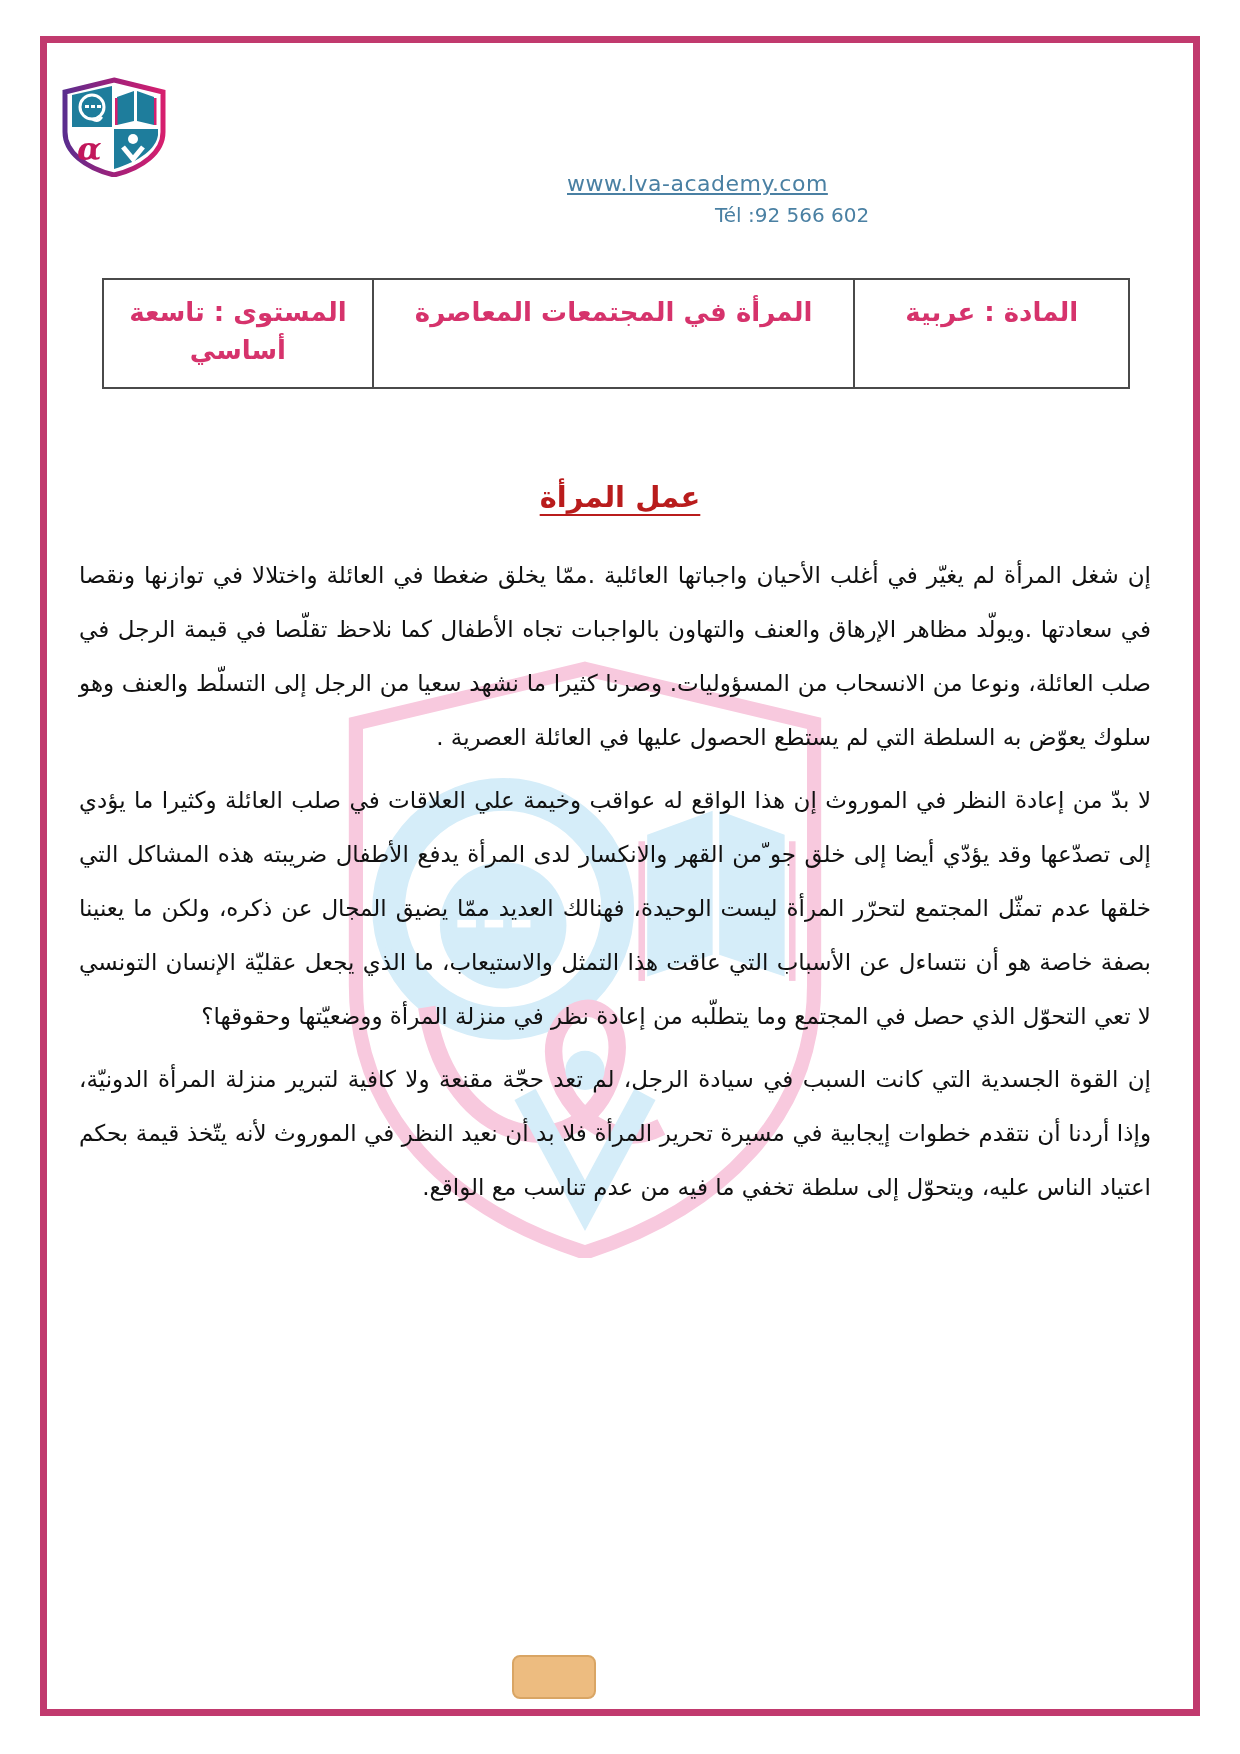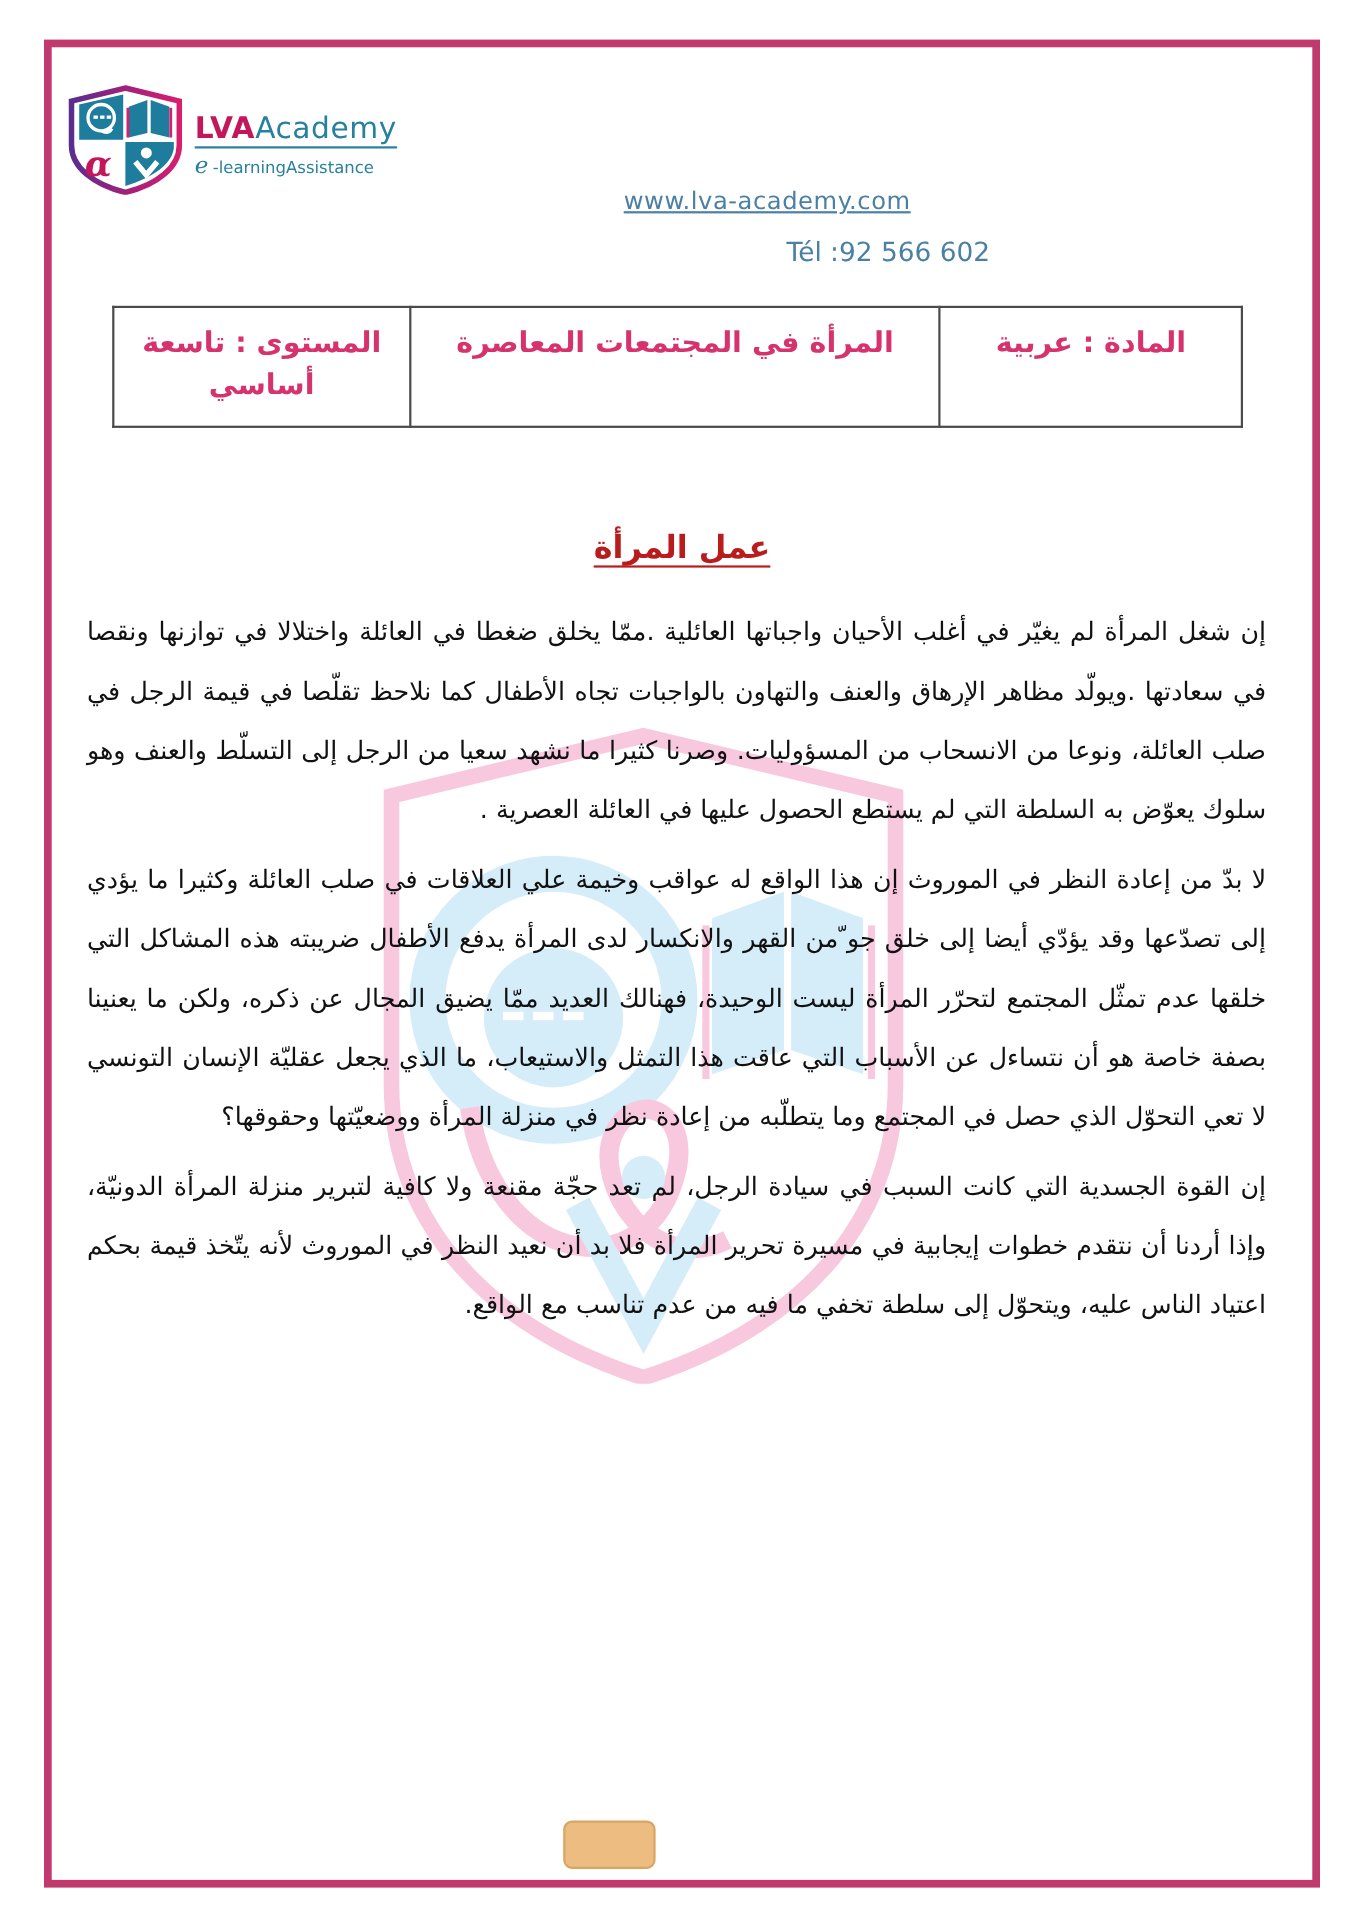--- a/index.html
+++ b/index.html
@@ -11,21 +11,21 @@
   .logo{position:absolute;left:12px;top:34px;display:flex;align-items:flex-start;z-index:2;}
   .brand-block{margin-left:8px;margin-top:24px;}
   .brand-line{display:inline-block;border-bottom:2px solid #27809e;padding-bottom:1px;
               font-size:27px;font-weight:bold;letter-spacing:.5px;}
   .brand-lva{color:#c2185b;}
   .brand-academy{color:#27809e;font-weight:normal;}
   .tagline{margin-top:3px;color:#27809e;font-size:15px;}
   .tagline .e{font-family:"DejaVu Serif","Liberation Serif",serif;font-style:italic;font-size:21px;margin-right:4px;}
   .url{position:absolute;left:488px;top:128px;z-index:2;}
   .url a{color:#4a80a3;font-size:22px;text-decoration:underline;letter-spacing:.5px;margin-left:32px;}
-  .tel{position:absolute;left:668px;top:172px;color:#4a80a3;font-size:24px;z-index:2;}
+  .tel{position:absolute;left:668px;top:160px;color:#4a80a3;font-size:20px;z-index:2;}
   
   .info-table{position:absolute;left:55px;top:235px;width:1028px;border-collapse:collapse;
               direction:rtl;z-index:2;background:#fff;}
   .info-table td{border:2px solid #4a4a4a;color:#d6336c;font-weight:bold;font-size:26px;
                  text-align:center;vertical-align:top;padding:14px 8px 18px 8px;line-height:1.45;}
   .col-subject{width:270px;}
   .col-topic{width:488px;}
   .col-level{width:262px;}
   
   .doc-title{position:absolute;left:0;top:437px;width:100%;text-align:center;z-index:2;
@@ -88,28 +88,20 @@
           <rect x="55" y="21" width="2.5" height="27" fill="#d61f6e"></rect>
           <rect x="94" y="21" width="2.5" height="27" fill="#d61f6e"></rect>
         </g>
         <text x="17" y="83" font-size="32" font-style="italic" font-weight="bold" fill="#c2185b" font-family="DejaVu Serif, serif">α</text>
         <g>
           <path d="M54 52 L98 52 L98 58 C96 72 80 84 54 92 Z" fill="#1e7d9c"></path>
           <circle cx="73" cy="62" r="5" fill="#ffffff"></circle>
           <path d="M63 70 L73 82 L83 70" fill="none" stroke="#ffffff" stroke-width="5"></path>
         </g>
       </svg>
-      <div class="brand-block">
-        <span class="brand-line">
-          <span class="brand-lva">LVA</span><span class="brand-academy">Academy</span>
-        </span>
-        <div class="tagline">
-          <span class="e">e</span><span>-learningAssistance</span>
-        </div>
-      </div>
     </div>
 
     <div class="url">
       <a href="#">www.lva-academy.com</a>
     </div>
     <div class="tel">Tél :92 566 602</div>
 
     <table class="info-table">
       <tbody>
           <tr>

